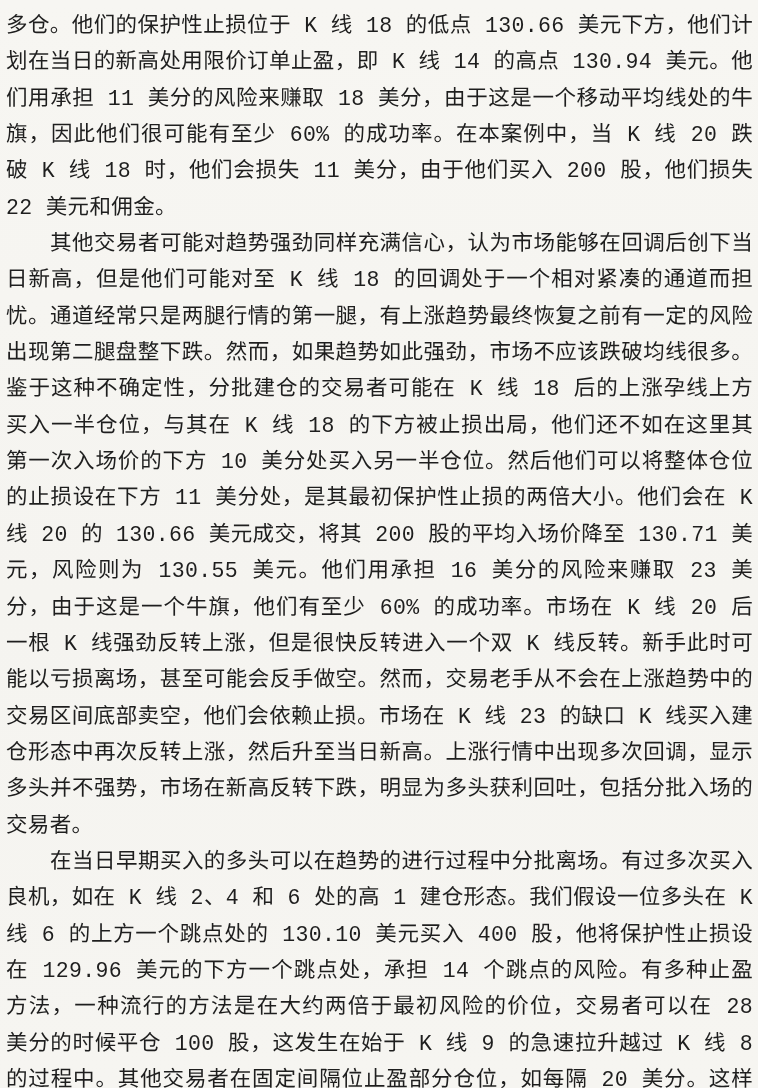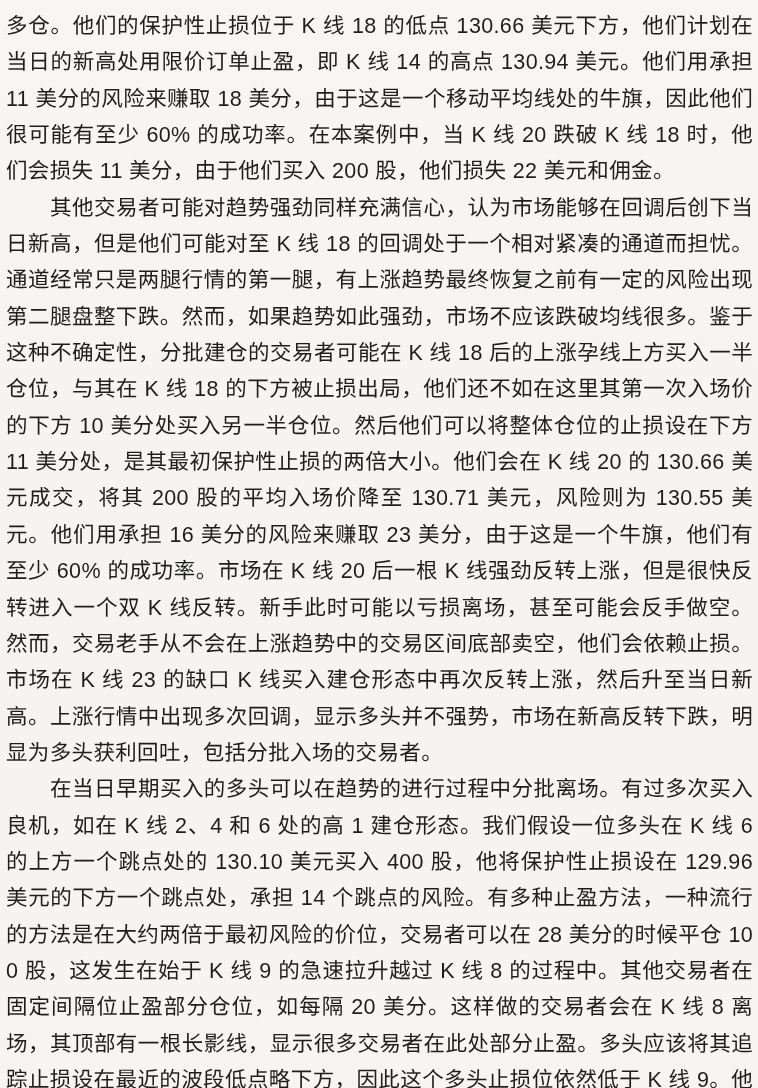--- a/index.html
+++ b/index.html
@@ -10,21 +10,21 @@
   .page {
     position: relative;
     width: 758px;
     height: 1088px;
     margin: 0 auto;
     background: #f6f5f1;
     background-image: linear-gradient(180deg, #f7f6f2 0%, #f5f4f0 55%, #f6f5f1 100%);
     overflow: hidden;
     box-sizing: border-box;
     padding: 8px 5px 0 6px;
-    font-family: Liberation Sans, sans-serif;
+    font-family: Liberation Mono, monospace;
     color: #1e1e1e;
   }
   .para {
     margin: 0;
     font-size: 21.5px;
     line-height: 36.35px;
     text-align: justify;
     text-align-last: left;
     letter-spacing: 0.35px;
     word-break: break-all;

